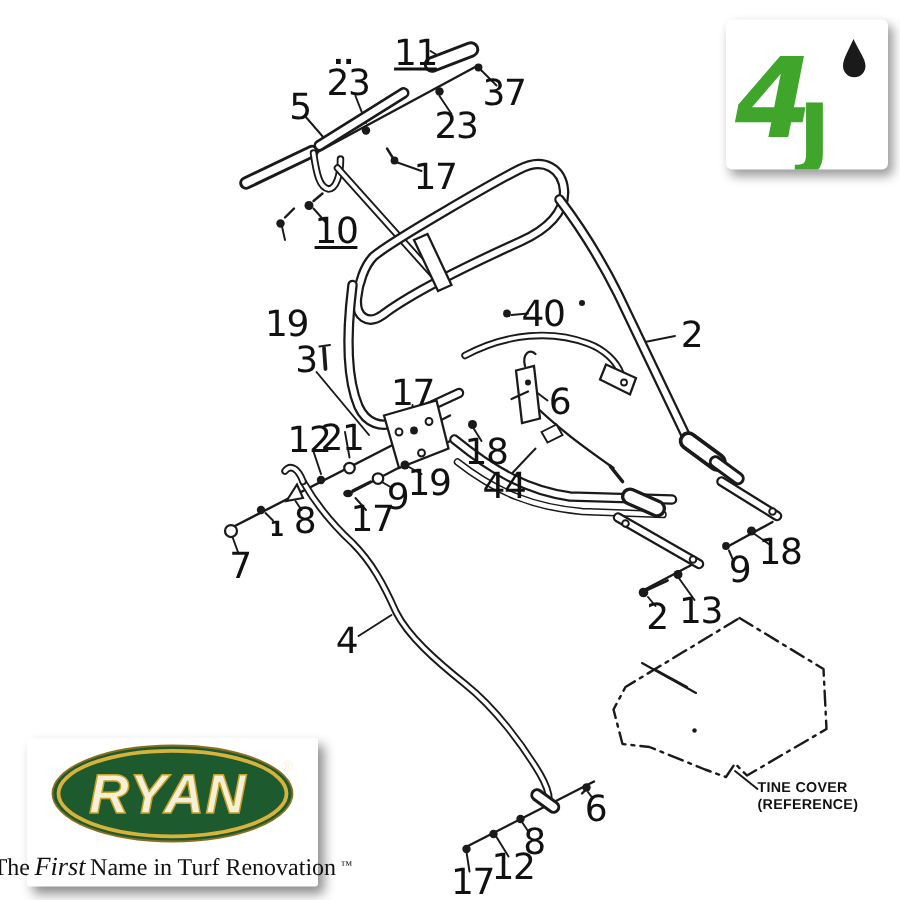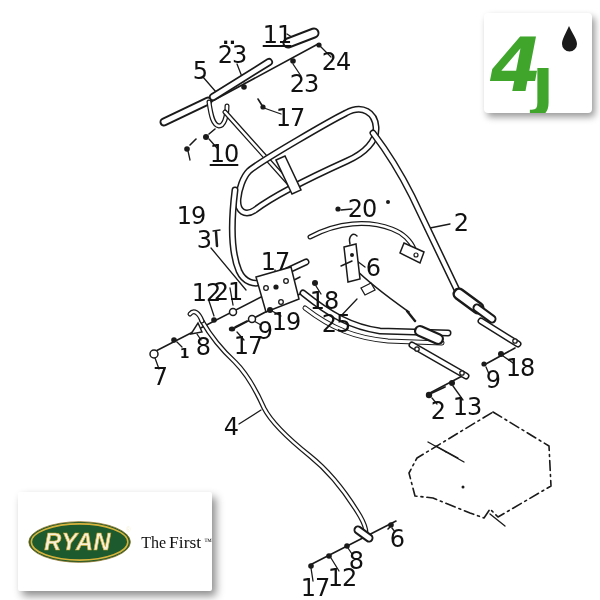--- a/index.html
+++ b/index.html
@@ -35,28 +35,28 @@
   .fourj{
     position:absolute;left:484px;top:13px;width:108px;height:100px;
     background:#fff;border-radius:4px;
     box-shadow:3px 4px 7px rgba(0,0,0,0.40);
   }
   
   .ryan{
     position:absolute;left:18px;top:492px;width:194px;height:99px;
     background:#fff;border-radius:2px;
     box-shadow:4px 5px 8px rgba(0,0,0,0.45);
-    display:flex;flex-direction:row;align-items:center;justify-content:flex-start;
+    display:flex;flex-direction:column;align-items:center;justify-content:flex-start;
   }
   .ryan .tagline{
     margin-top:1px;display:flex;align-items:baseline;gap:3px;
     font-family:"Liberation Serif",serif;color:#111;white-space:nowrap;
   }
   .ryan .tg-sm{font-size:16px;text-align:center;}
-  .ryan .tg-lg{font-size:17.5px;}
+  .ryan .tg-lg{font-size:17.5px;font-style:italic;}
   .ryan .tg-tm{font-size:8px;vertical-align:super;position:relative;top:-4px;}
 </style>
 </head>
 <body>
 
 <div class="canvas">
 
   <svg class="diagram" width="600" height="600" viewBox="0 0 600 600">
 
     <g class="ln" stroke-width="1.3">
@@ -222,70 +222,75 @@
       <path class="ln" stroke-width="1.4" d="M428,442 L446,452"></path>
       <path class="ln" stroke-width="1.4" d="M436,446 L458,458"></path>
       <path class="ln" stroke-width="1.4" d="M446,452 L464,462"></path>
       <circle class="bk" cx="463" cy="487" r="1.5"></circle>
     </g>
   </svg>
 
   <div class="canvas">
       <span class="callout" style="left: 277px; top: 35px; text-decoration: underline;">11</span>
       <span class="callout" style="left: 232px; top: 55px;">23</span>
-      <span class="callout" style="left: 336px; top: 62px;">24</span>
+      <span class="callout" style="left: 336px; top: 62px;">37</span>
       <span class="callout" style="left: 200px; top: 71px;">5</span>
       <span class="callout" style="left: 304px; top: 84px;">23</span>
       <span class="callout" style="left: 290px; top: 118px;">17</span>
       <span class="callout" style="left: 224px; top: 154px; text-decoration: underline;">10</span>
       <span class="callout" style="left: 191px; top: 168px; margin-top: 48px;">19</span>
-      <span class="callout" style="left: 362px; top: 209px;">20</span>
+      <span class="callout" style="left: 362px; top: 209px;">40</span>
       <span class="callout" style="left: 461px; top: 223px;">2</span>
       <span class="callout" style="left: 204px; top: 240px;">3</span>
       <span class="callout" style="left: 275px; top: 262px;">17</span>
       <span class="callout" style="left: 373px; top: 268px;">6</span>
       <span class="callout" style="left: 228px; top: 280px; margin-top: 12px;">21</span>
       <span class="callout" style="left: 206px; top: 293px;">12</span>
       <span class="callout" style="left: 324px; top: 301px;">18</span>
       <span class="callout" style="left: 286px; top: 322px;">19</span>
-      <span class="callout" style="left: 336px; top: 324px;">25</span>
+      <span class="callout" style="left: 336px; top: 324px;">44</span>
       <span class="callout" style="left: 265px; top: 331px;">9</span>
       <span class="callout" style="left: 248px; top: 346px;">17</span>
       <span class="callout" style="left: 203px; top: 347px;">8</span>
       <span class="callout small" style="left: 184px; top: 353px;">1</span>
       <span class="callout" style="left: 160px; top: 377px;">7</span>
       <span class="callout" style="left: 231px; top: 427px;">4</span>
       <span class="callout" style="left: 520px; top: 368px;">18</span>
       <span class="callout" style="left: 493px; top: 380px;">9</span>
       <span class="callout" style="left: 467px; top: 407px;">13</span>
       <span class="callout" style="left: 438px; top: 411px;">2</span>
       <span class="callout" style="left: 397px; top: 539px;">6</span>
       <span class="callout" style="left: 356px; top: 561px;">8</span>
       <span class="callout" style="left: 342px; top: 578px;">12</span>
       <span class="callout" style="left: 315px; top: 588px;">17</span>
     </div>
 
   <span class="dots-mark" style="left:229px;top:37px;">..</span>
 
+  <div class="ref-label">
+    <div>TINE COVER</div>
+    <div>(REFERENCE)</div>
+  </div>
 
   <div class="fourj">
     <svg width="108" height="100" viewBox="0 0 108 100">
       <text x="6" y="78" font-family="DejaVu Sans, sans-serif" font-size="74" font-weight="bold" font-style="italic" fill="#3FA62B">4</text>
       <text x="48" y="90" font-family="DejaVu Sans, sans-serif" font-size="64" font-weight="bold" fill="#3FA62B">ȷ</text>
       <path d="M85,13 C82,20 78,26 78,31 a7.5,7.5 0 0 0 15,0 C93,26 88,20 85,13 Z" fill="#1a1a1a"></path>
     </svg>
   </div>
 
   <div class="ryan">
     <svg width="194" height="74" viewBox="0 0 194 74">
       <ellipse cx="97" cy="37" rx="80" ry="32" fill="#1D5A2E" stroke="#8a6d1f" stroke-width="1.2"></ellipse>
       <ellipse cx="97" cy="37" rx="76" ry="28.5" fill="none" stroke="#D8B33C" stroke-width="2.5"></ellipse>
       <text x="94" y="50" text-anchor="middle" font-family="Liberation Sans, sans-serif" font-size="37" font-weight="bold" font-style="italic" fill="#F6F0D8" stroke="#C9A227" stroke-width="1" letter-spacing="1">RYAN</text>
       <text x="170" y="22" font-family="Liberation Sans, sans-serif" font-size="10" fill="#F6F0D8">®</text>
     </svg>
     <div class="tagline">
       <span class="tg-sm">The</span>
       <span class="tg-lg">First</span>
+      <span class="tg-sm">Name in Turf Renovation</span>
       <span class="tg-tm">™</span>
     </div>
   </div>
 
 </div>
 
 </body></html>

